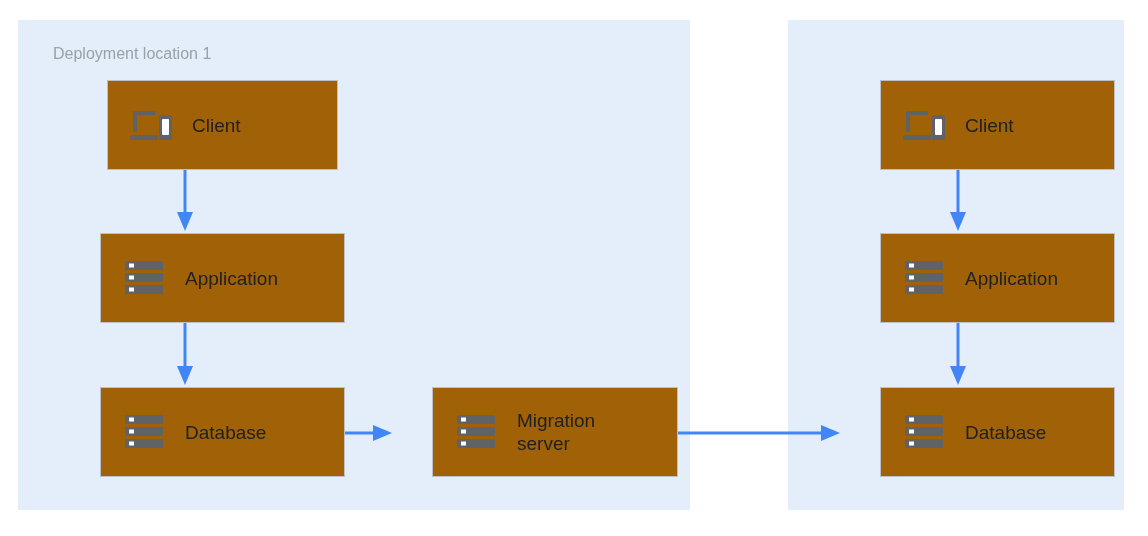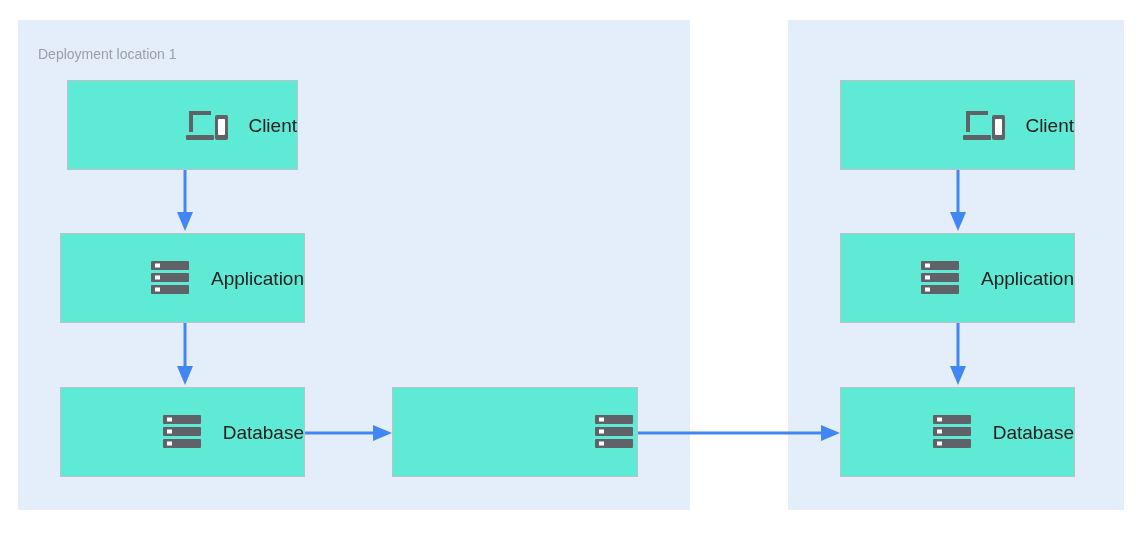--- a/index.html
+++ b/index.html
@@ -19,33 +19,35 @@
     background: #ffffff;
     overflow: hidden;
   }
   .zone {
     position: absolute;
     background: #e4eefb;
   }
   .zone-label {
     position: absolute;
     color: #9aa0a6;
-    font-size: 14px;
+    font-size: 16px;
     line-height: 20px;
     white-space: nowrap;
     font-family: "Liberation Sans", sans-serif;
+    margin-left: 15px;
   }
   .node {
     position: absolute;
-    background: #5eead4;
+    background: #a16207;
     border: 1px solid #bdc1c6;
     box-sizing: border-box;
     display: flex;
     align-items: center;
-    justify-content: flex-end;
+    justify-content: flex-start;
+    margin-left: 40px;
   }
   .node .icon-wrap {
     flex: 0 0 auto;
     display: flex;
     align-items: center;
     justify-content: center;
     width: 46px;
     margin-left: 20px;
   }
   .node .node-label {
@@ -166,20 +168,22 @@
     <span class="icon-wrap">
       <svg class="icon-svg" width="38" height="34" viewBox="0 0 38 34" aria-hidden="true">
         <rect x="0" y="0" width="38" height="9" rx="1" fill="#5f6368"></rect>
         <rect x="4" y="2.5" width="5" height="4" fill="#ffffff"></rect>
         <rect x="0" y="12" width="38" height="9" rx="1" fill="#5f6368"></rect>
         <rect x="4" y="14.5" width="5" height="4" fill="#ffffff"></rect>
         <rect x="0" y="24" width="38" height="9" rx="1" fill="#5f6368"></rect>
         <rect x="4" y="26.5" width="5" height="4" fill="#ffffff"></rect>
       </svg>
     </span>
+    <span class="node-label">Migration
+server</span>
   </div>
 
   <div class="node" style="left:840px; top:80px; width:235px; height:90px;">
     <span class="icon-wrap">
       <svg class="icon-svg" width="42" height="34" viewBox="0 0 42 34" aria-hidden="true">
         <path d="M3 3 h22 v4 H7 v17 H3 Z" fill="#5f6368"></path>
         <path d="M3 3 h4 v21 H3 Z" fill="#5f6368"></path>
         <rect x="0" y="27" width="28" height="5" rx="1" fill="#5f6368"></rect>
         <rect x="29" y="7" width="13" height="25" rx="2" fill="#5f6368"></rect>
         <rect x="32" y="11" width="7" height="16" rx="1" fill="#ffffff"></rect>

